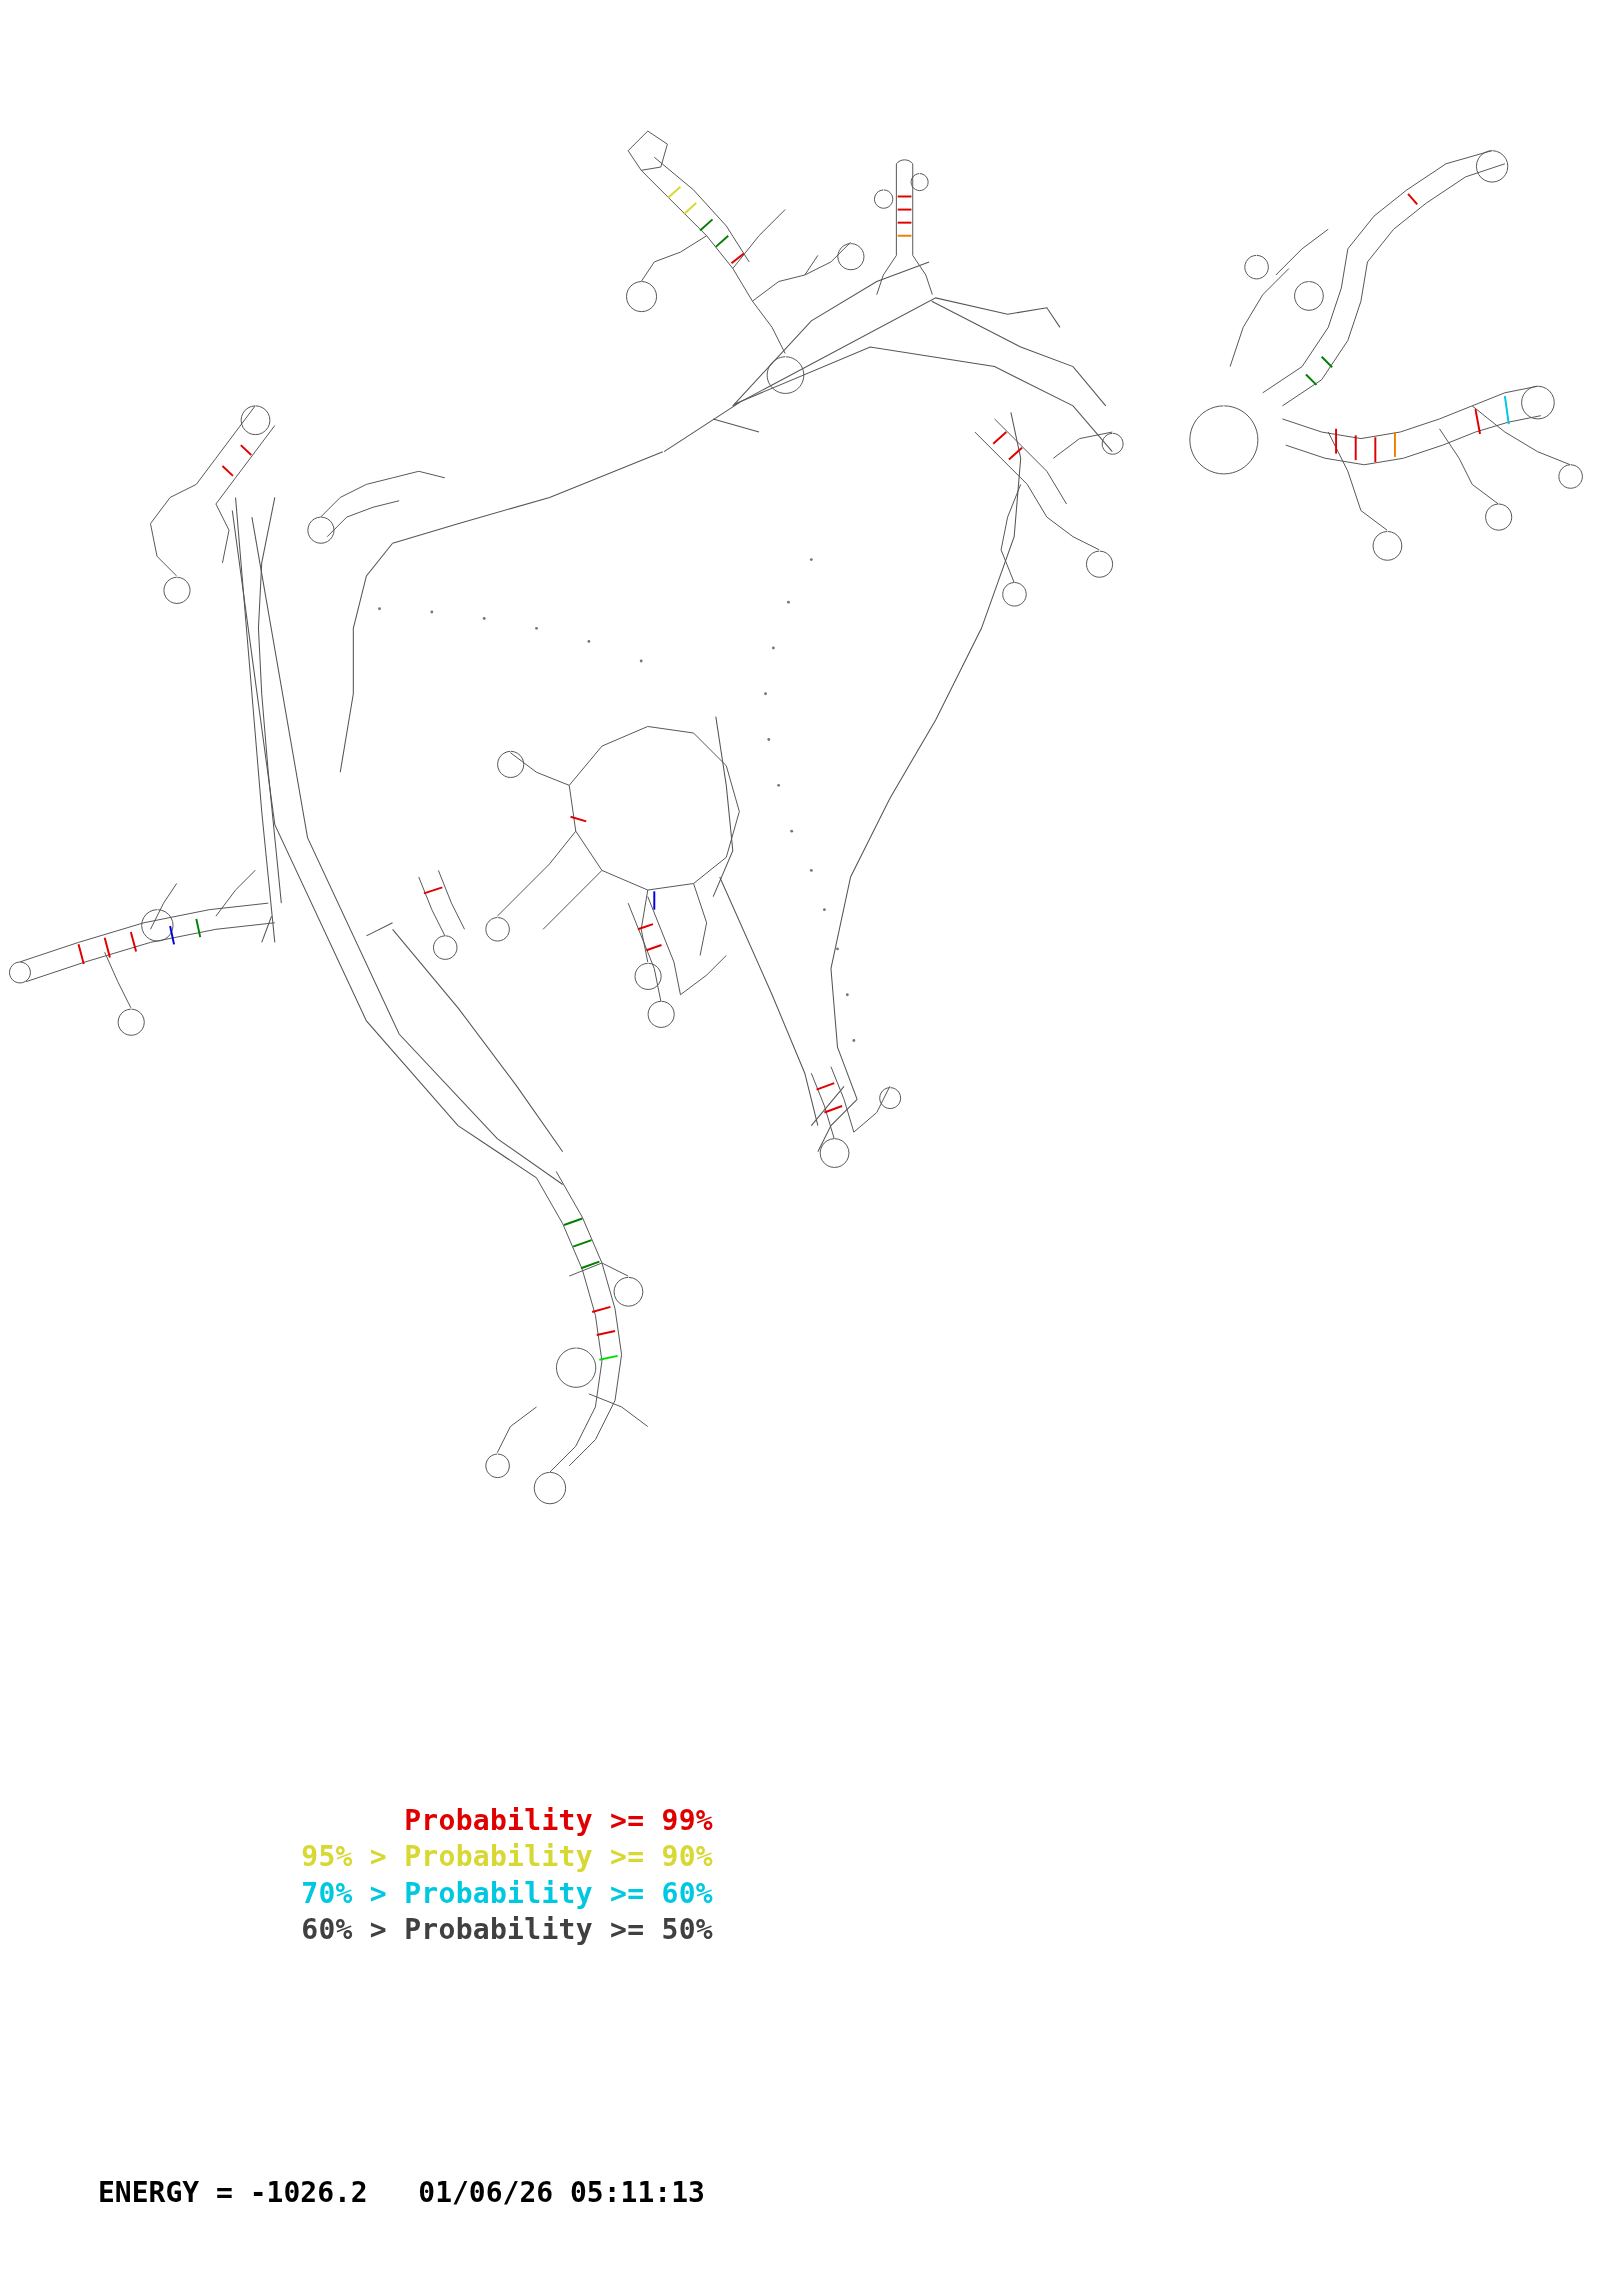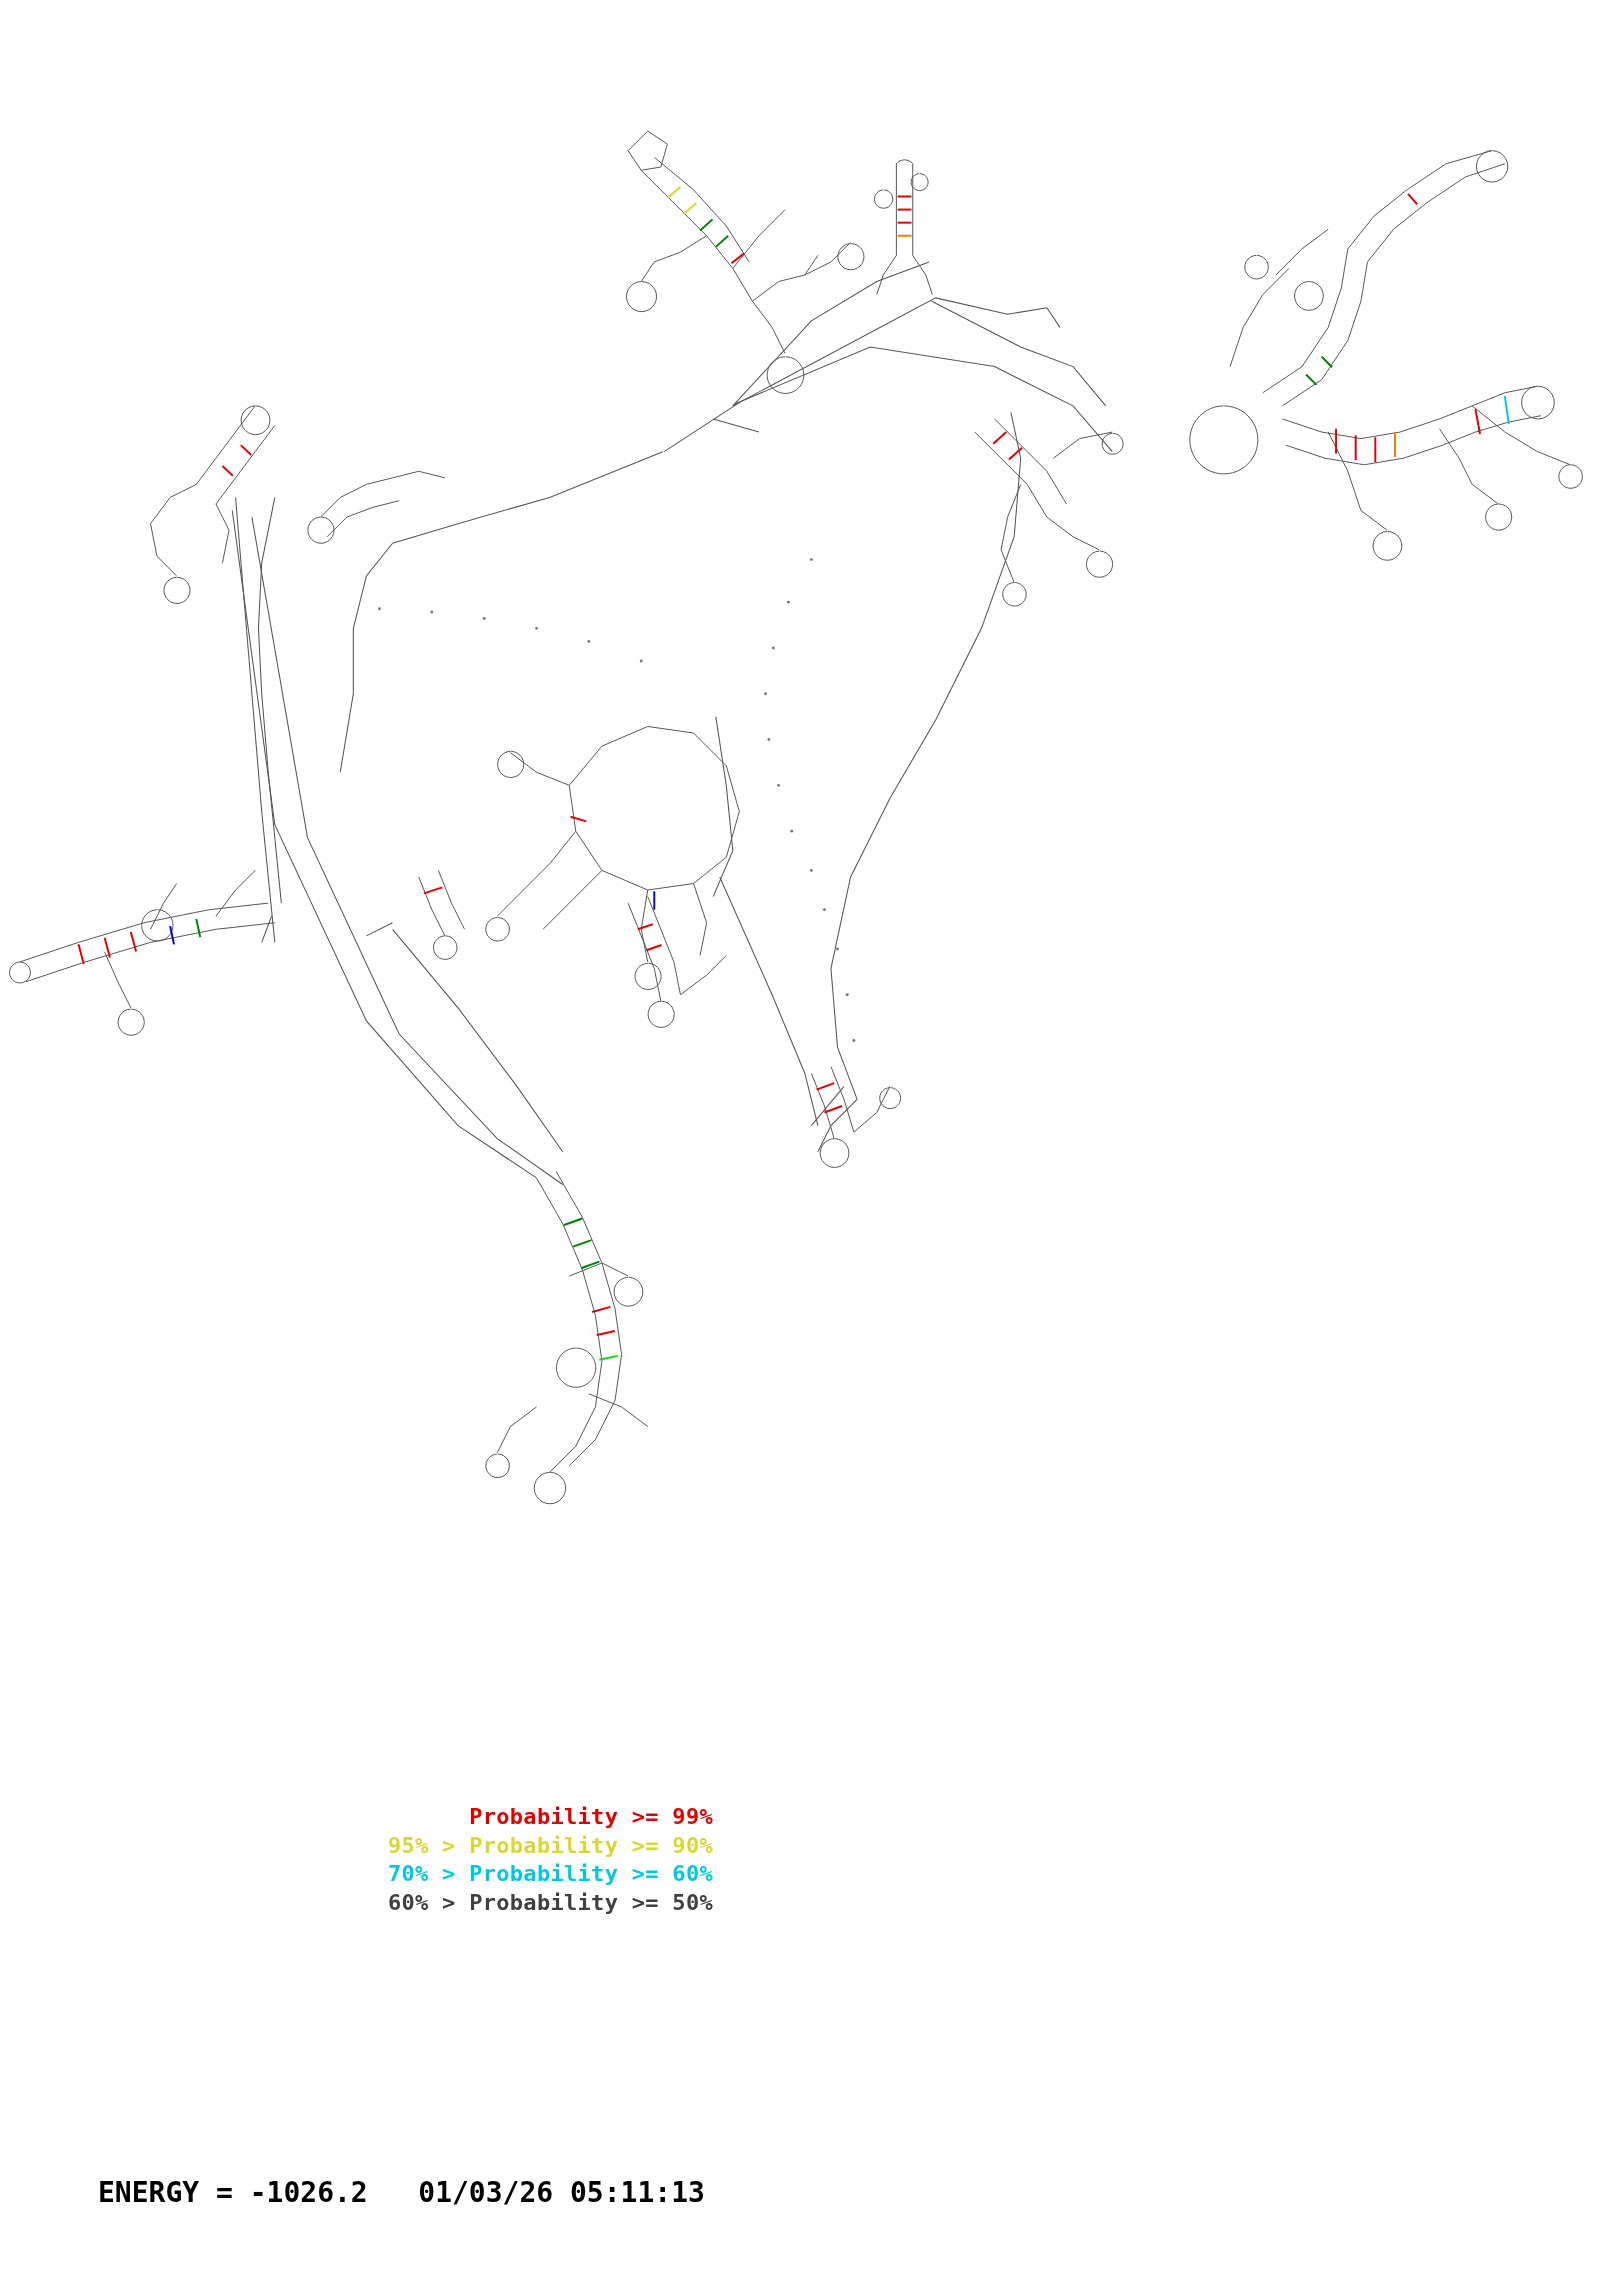--- a/index.html
+++ b/index.html
@@ -22,21 +22,21 @@
     height: 1767px;
   }
   #legend {
     position: absolute;
     left: 98px;
     top: 1803px;
     width: 785px;
   }
   .legend-row {
     font-family: "DejaVu Sans Mono", monospace;
-    font-size: 22px;
+    font-size: 28px;
     font-weight: bold;
     letter-spacing: 0.3px;
     line-height: 1.30;
     white-space: pre;
     text-align: right;
     width: 615px;
   }
   #energy-line {
     position: absolute;
     left: 98px;
@@ -332,14 +332,14 @@
   </g>
 </svg>
 
 <div id="legend">
   <div class="legend-row" style="color:#e00000"><span>Probability &gt;= 99%</span></div>
   <div class="legend-row" style="color:#d8d832"><span>95% &gt; Probability &gt;= 90%</span></div>
   <div class="legend-row" style="color:#00c8e0"><span>70% &gt; Probability &gt;= 60%</span></div>
   <div class="legend-row" style="color:#404040"><span>60% &gt; Probability &gt;= 50%</span></div>
 </div>
 
-<div id="energy-line">ENERGY = -1026.2   01/03/26 05:11:13</div>
+<div id="energy-line">ENERGY = -1026.2   01/06/26 05:11:13</div>
 
 
 </body></html>

